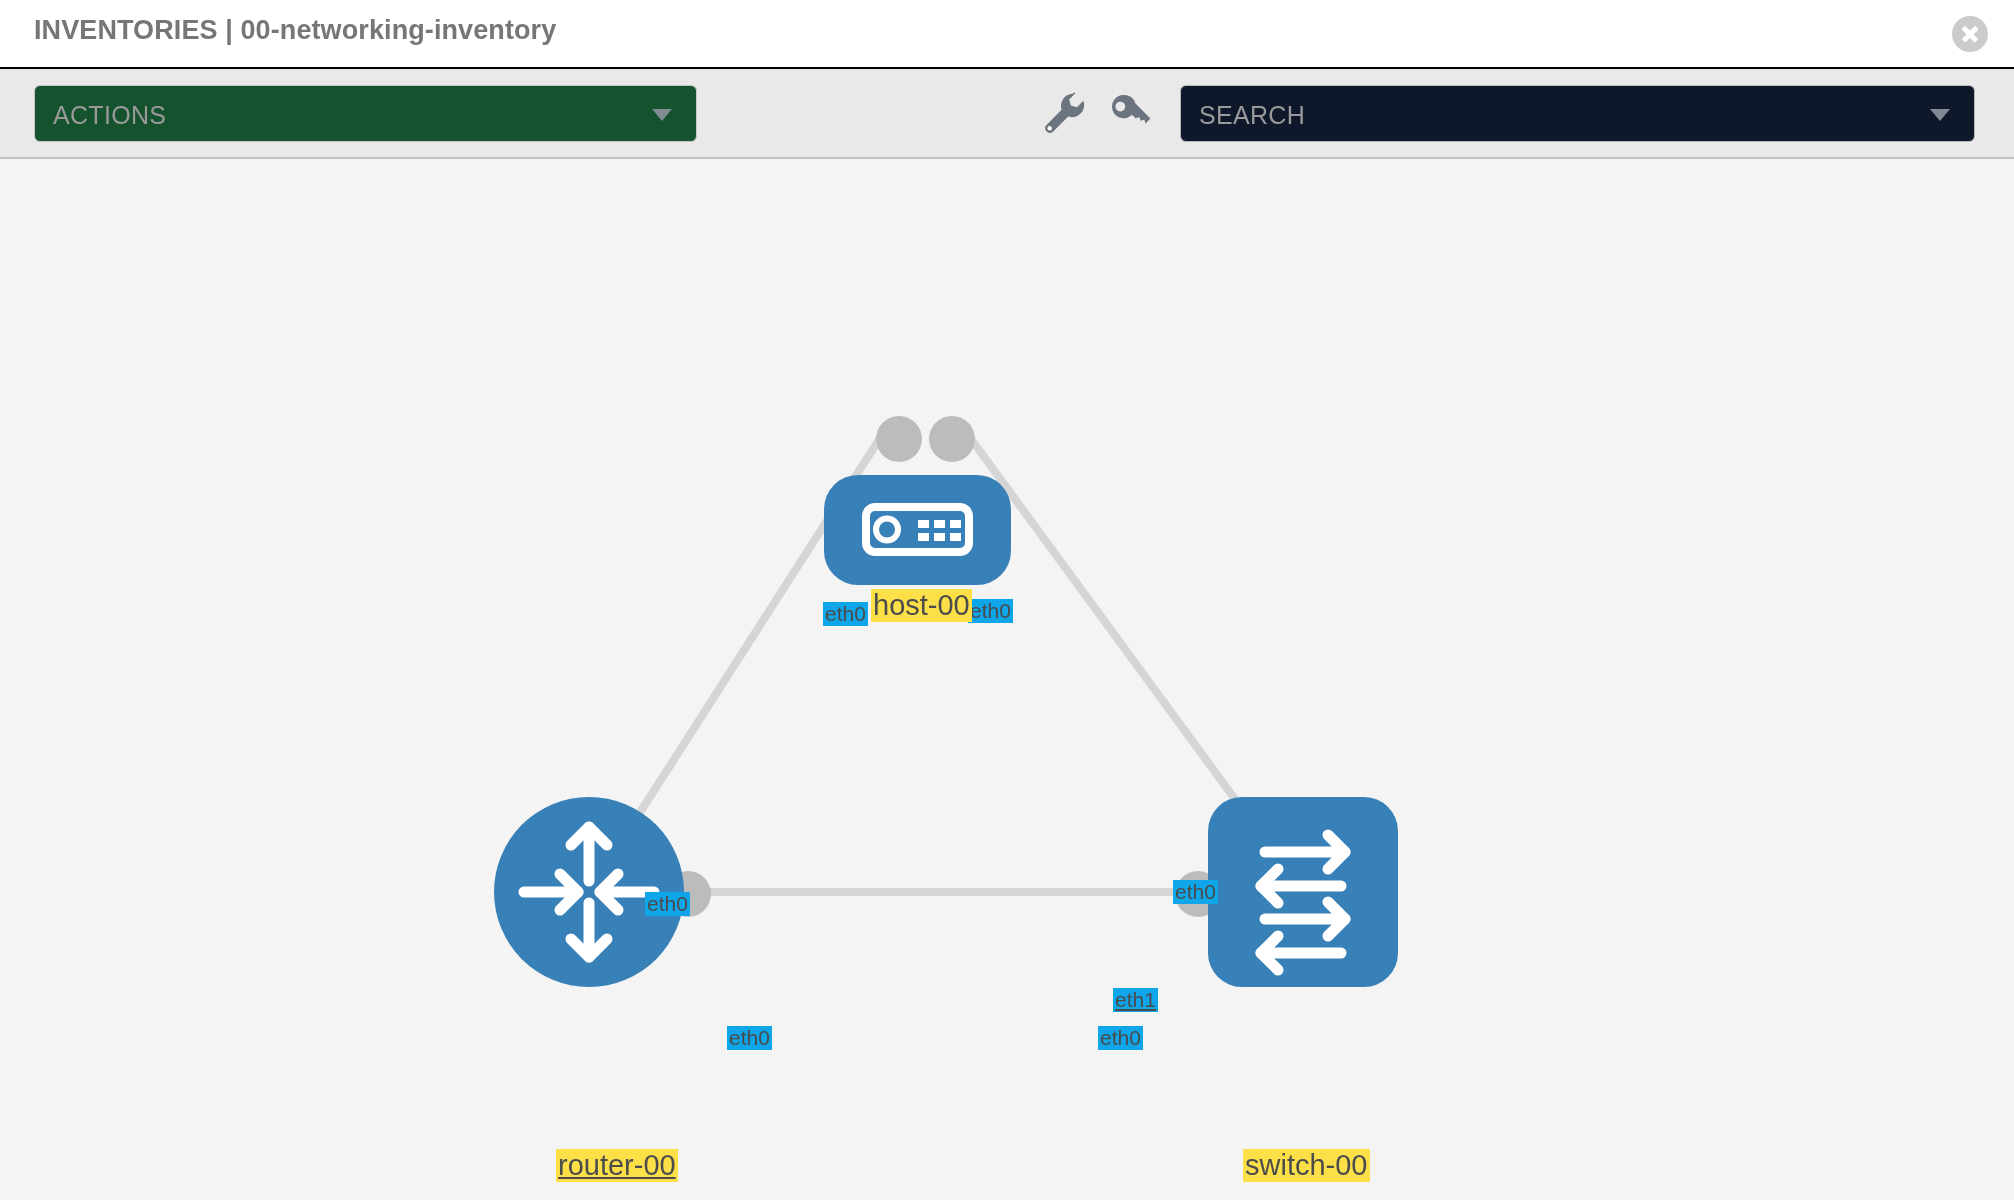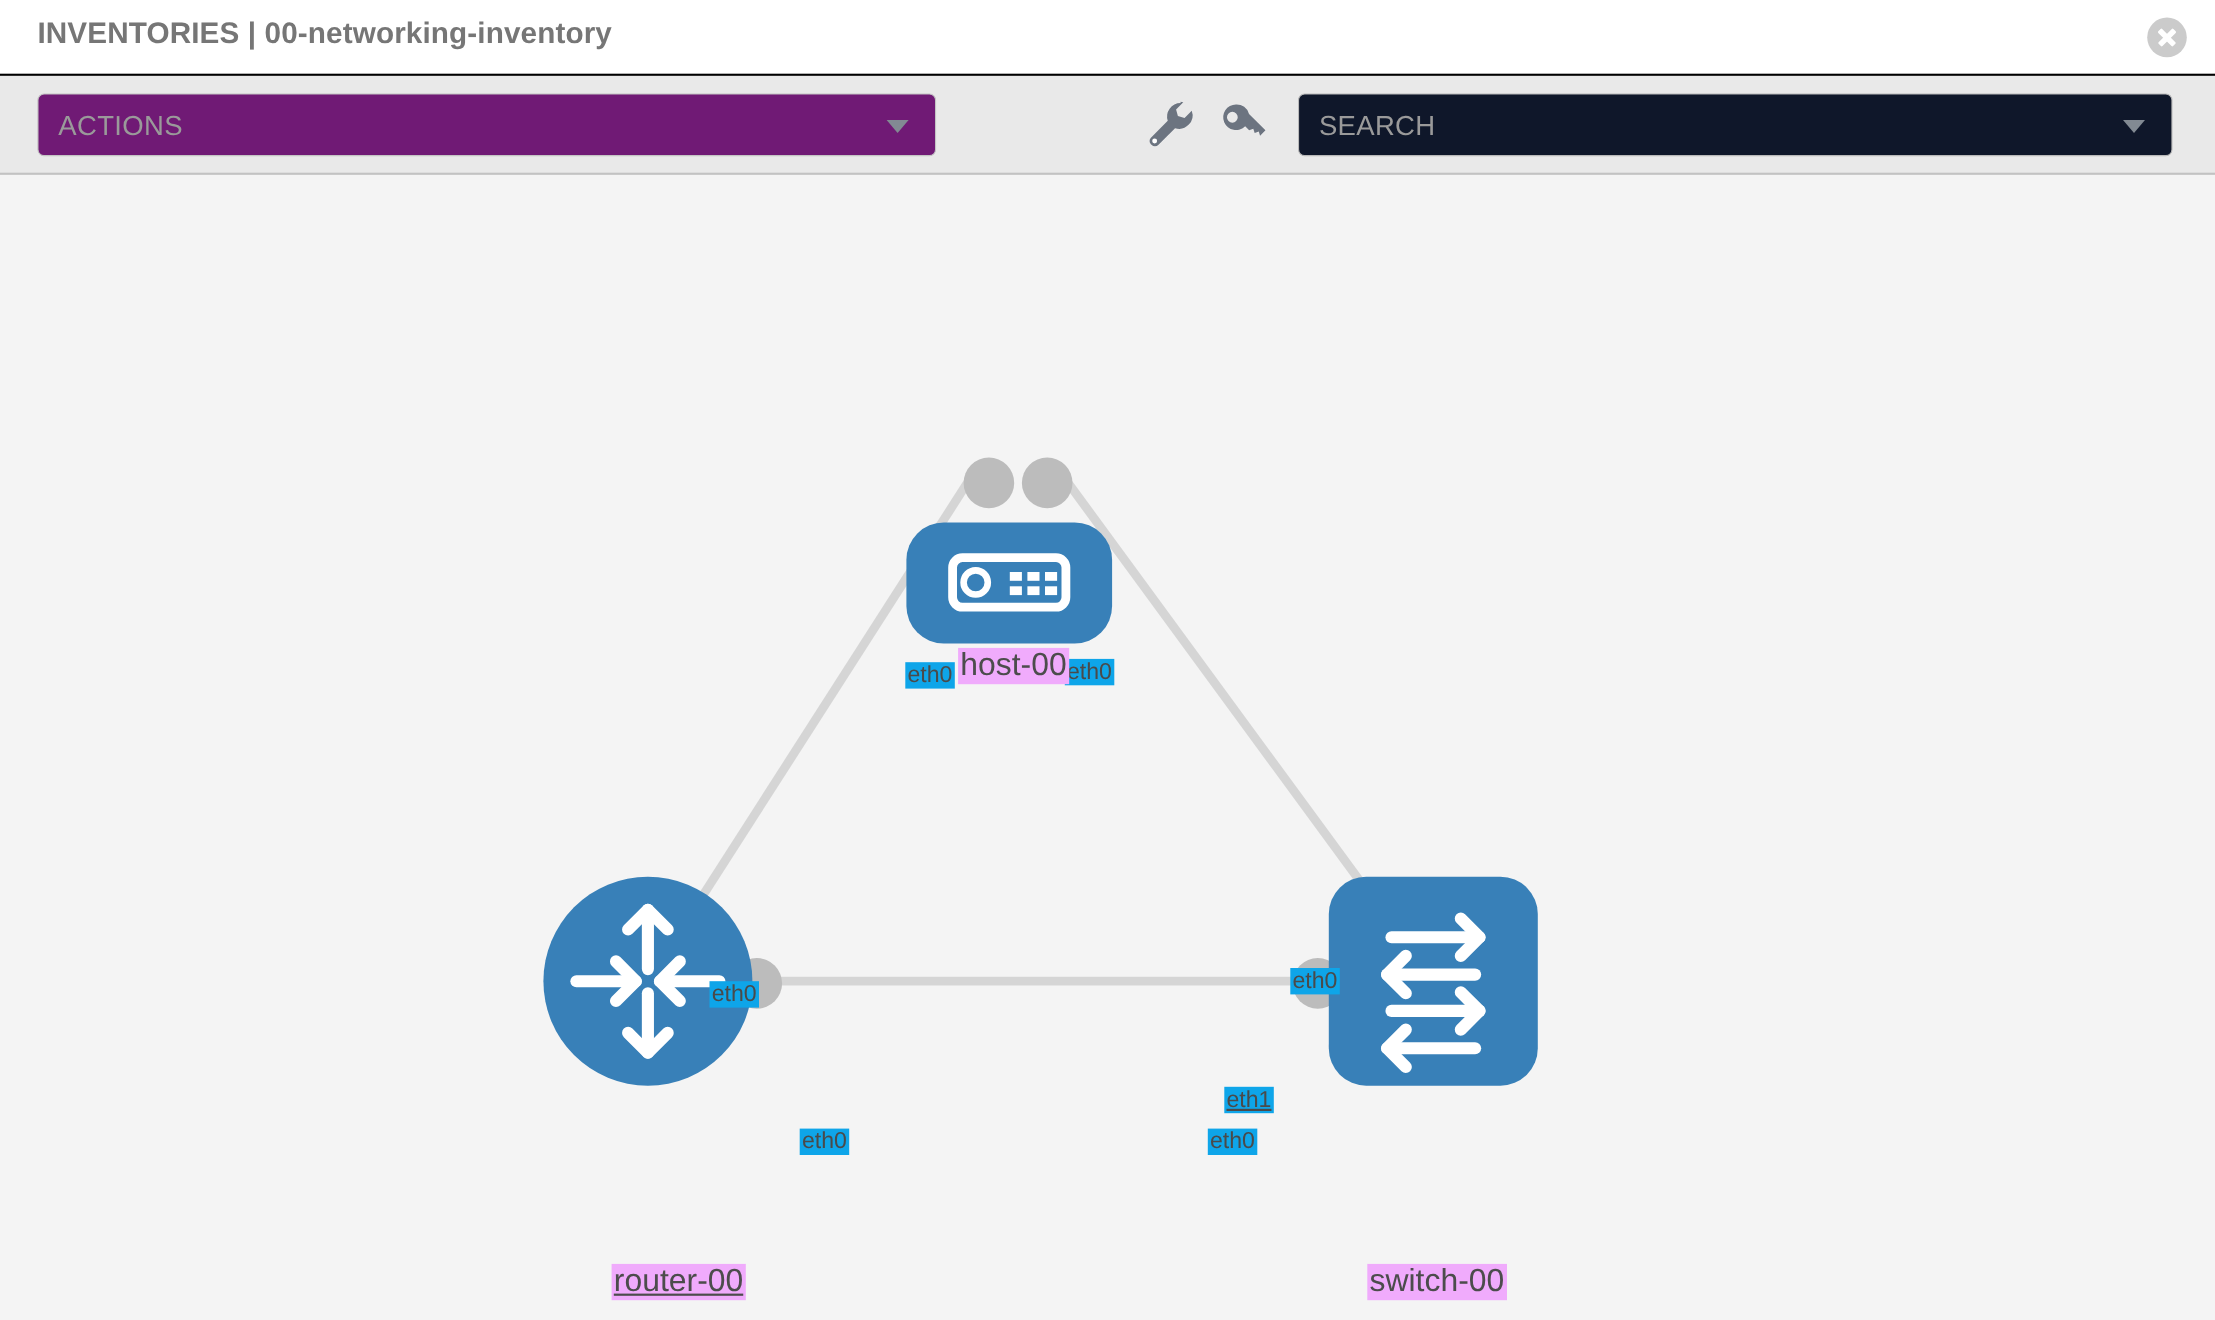--- a/index.html
+++ b/index.html
@@ -39,22 +39,22 @@
 
   
   .toolbar {
     position: absolute; left: 0; top: 69px;
     width: 2014px; height: 90px;
     background: #e9e9e9;
     border-bottom: 2px solid #c2c2c2;
   }
   .actions-select {
     position: absolute; left: 34px; top: 16px;
-    width: 817px; height: 57px;
-    background: #701a75;
+    width: 663px; height: 57px;
+    background: #14532d;
     border: 1px solid #c4c4c4; border-radius: 6px;
     cursor: pointer;
   }
   .actions-label {
     position: absolute; left: 18px; top: 15px;
     font-size: 25px; color: #9a9a9a; letter-spacing: .3px;
   }
   .caret {
     position: absolute; right: 24px; top: 50%;
     margin-top: -5px;
@@ -93,21 +93,21 @@
   }
   .topology-svg {
     position: absolute; left: 0; top: 0;
     width: 2014px; height: 1041px;
   }
 
   
   .node-label {
     position: absolute;
     font-size: 29px; color: #4c4c4c;
-    background: #f0abfc;
+    background: #fde047;
     white-space: nowrap;
     padding: 0 2px;
   }
   .iface-label {
     position: absolute;
     font-size: 21px; color: #4a4a4a;
     background: #0ea5e9;
     white-space: nowrap;
     padding: 0 2px;
   }

